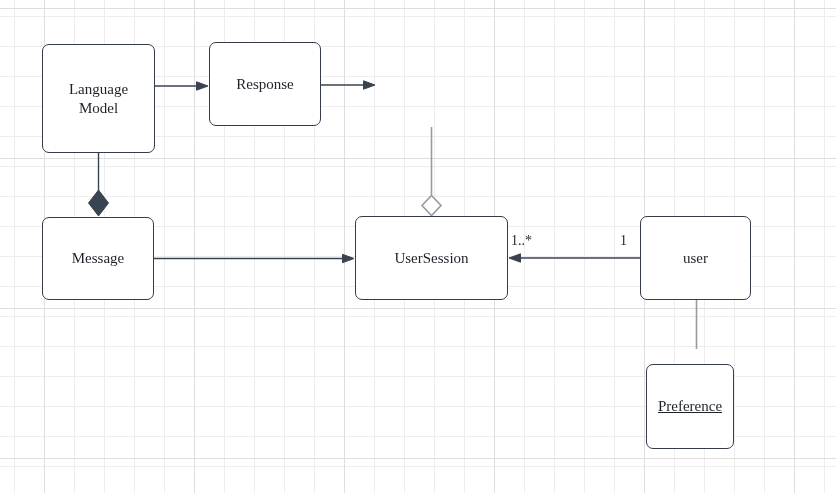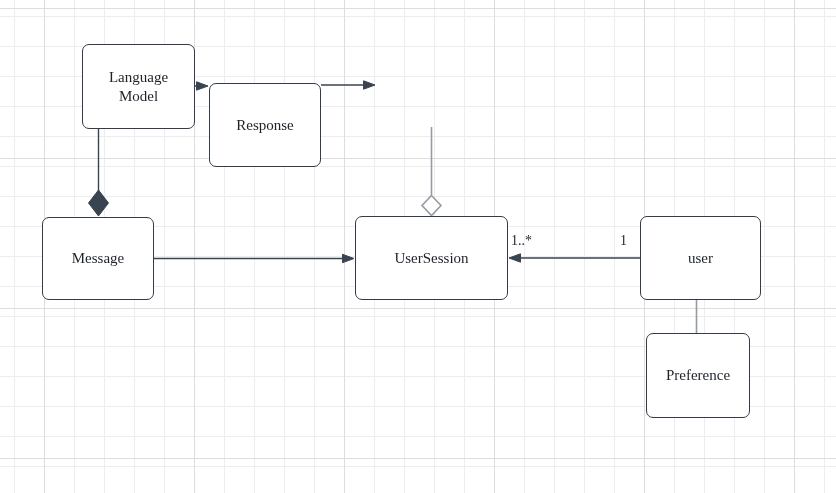--- a/index.html
+++ b/index.html
@@ -51,28 +51,28 @@
     display: flex;
     align-items: center;
     justify-content: center;
     text-align: center;
     color: var(--text);
     font-size: 15px;
     line-height: 1.25;
   }
   .node-label { display: inline-block; }
 
-  #n-language-model { left: 42px;  top: 44px;  width: 113px; height: 85px; margin-left: 40px; }
+  #n-language-model { left: 42px;  top: 44px;  width: 113px; height: 109px; }
   #n-language-model .node-label { max-width: 80px; }
-  #n-response       { left: 209px; top: 42px;  width: 112px; height: 84px; margin-top: 41px; }
+  #n-response       { left: 209px; top: 42px;  width: 112px; height: 84px; }
   #n-message        { left: 376px; top: 43px;  width: 111px; height: 84px; }
   #n-chatbot        { left: 42px;  top: 217px; width: 112px; height: 83px; }
   #n-usersession    { left: 355px; top: 216px; width: 153px; height: 84px; }
-  #n-user           { left: 640px; top: 216px; width: 121px; height: 84px; justify-content: center; }
-  #n-preference     { left: 646px; top: 333px; width: 104px; height: 85px; }
+  #n-user           { left: 640px; top: 216px; width: 111px; height: 84px; justify-content: center; }
+  #n-preference     { left: 646px; top: 364px; width: 88px; height: 85px; text-decoration: underline; }
 
   .edge-label {
     position: absolute;
     z-index: 3;
     color: var(--text);
     font-size: 14px;
     white-space: nowrap;
   }
   #lbl-target-mult { left: 511px; top: 233px; }
   #lbl-source-mult { left: 620px; top: 233px; }

